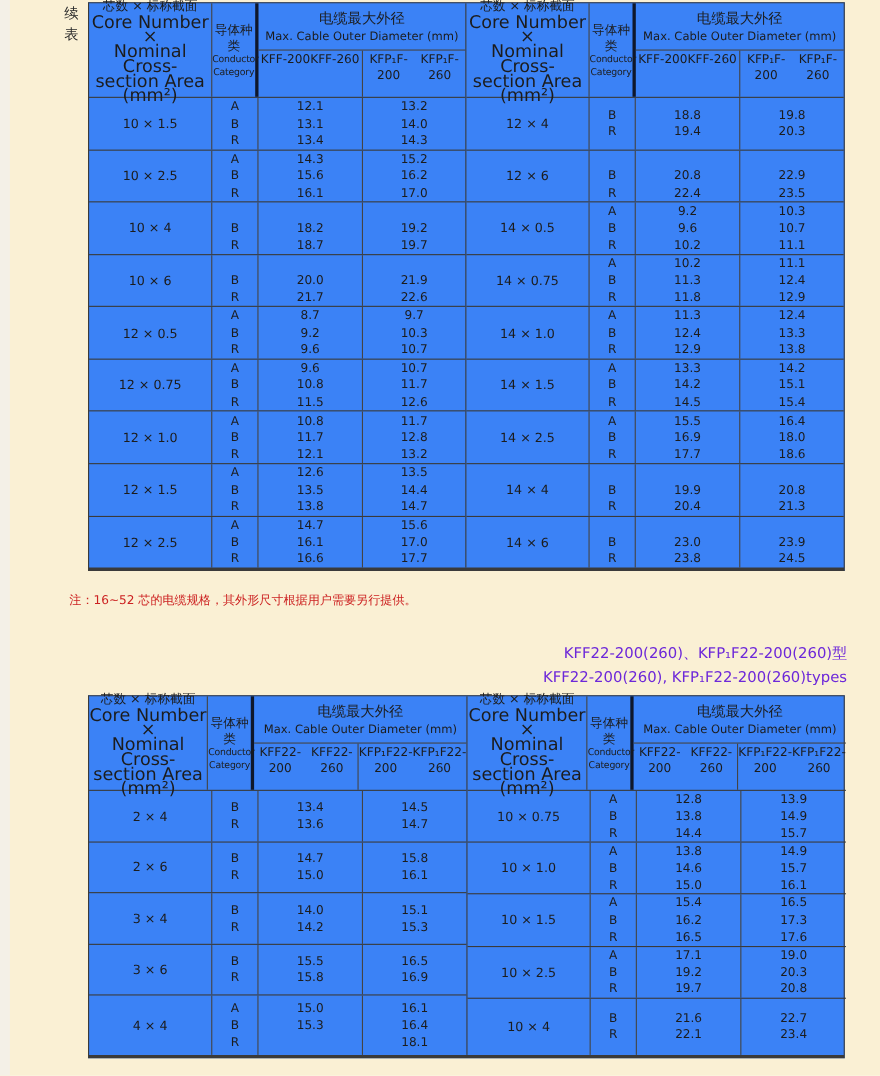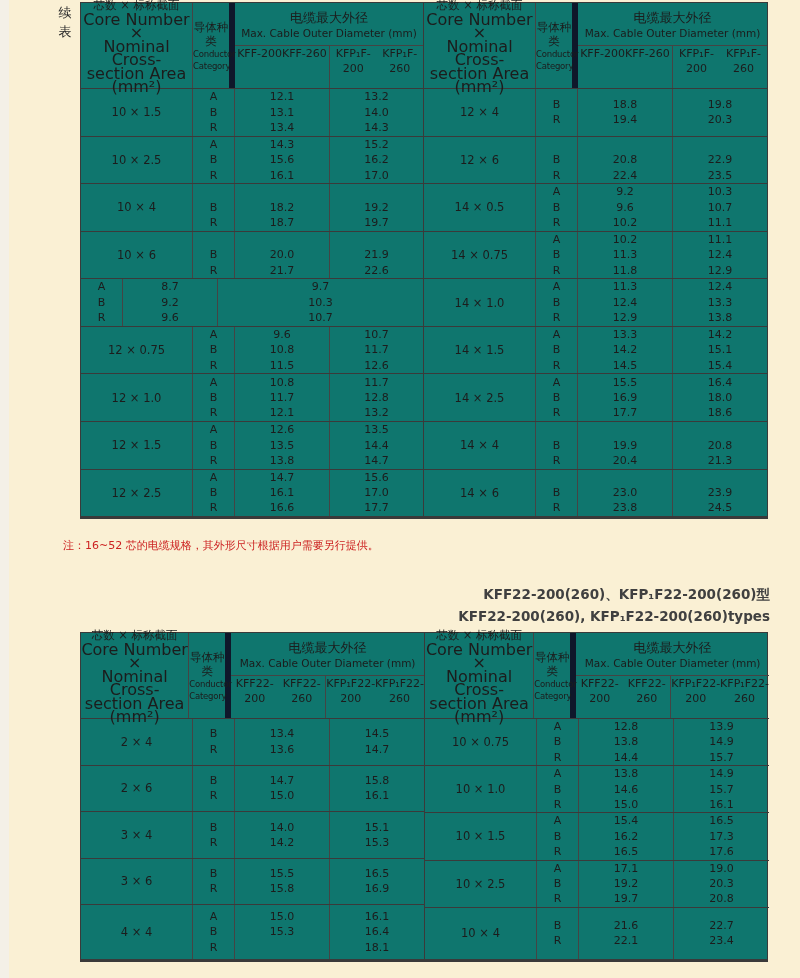--- a/index.html
+++ b/index.html
@@ -14,30 +14,30 @@
   .cont-label{
     position:absolute;left:56px;top:3px;width:18px;
     font-size:13px;line-height:19px;text-align:center;color:#2a2a2a;
   }
 
   
   .dtable{
     position:absolute;left:80px;width:688px;
     display:flex;
     border:1.5px solid #3a3a3a; border-bottom-width:3px;
-    background:#0f766e;
+    background:#3b82f6;
   }
   .sub{width:344px;display:flex;flex-direction:column;}
   .sub.left{border-right:1.6px solid #3a3a3a;}
 
   .shead{display:flex;height:86px;border-bottom:1.6px solid #3a3a3a;}
   .h1{width:112px;border-right:1px solid #444;display:flex;flex-direction:column;justify-content:center;text-align:center;}
   .h1 .cn{font-size:11.5px;line-height:15px;}
   .h1 .en{font-size:16px;line-height:13.5px;}
-  .h2{width:42px;border-right:6px solid #0f172a;display:flex;flex-direction:column;justify-content:center;text-align:center;}
+  .h2{width:42px;border-right:3px solid #0f172a;display:flex;flex-direction:column;justify-content:center;text-align:center;}
   .h2 .cn{font-size:11.5px;line-height:14px;}
   .h2 .en{font-size:8.5px;line-height:12px;letter-spacing:-0.2px;}
   .h34{flex:1;display:flex;flex-direction:column;}
   .h34top{height:43px;border-bottom:1px solid #444;display:flex;flex-direction:column;justify-content:center;text-align:center;}
   .h34top .cn{font-size:13px;line-height:17px;}
   .h34top .en{font-size:10.5px;line-height:14px;}
   .h34bot{flex:1;display:flex;}
   .h3{width:95px;border-right:1px solid #444;}
   .h4{flex:1;}
   .h3,.h4{display:flex;flex-direction:row;justify-content:center;text-align:center;font-size:11px;line-height:15px;}
@@ -53,21 +53,21 @@
   .c3{width:95px;border-right:1px solid #444;}
   .c4{flex:1;}
   .c2,.c3,.c4{display:flex;flex-direction:column;justify-content:center;}
   .ln{height:15.4px;line-height:15.4px;text-align:center;font-size:11px;white-space:pre;}
 
   
   .note-cn{position:absolute;left:63px;top:538px;font-size:11px;color:#cc2121;}
   .note-en{position:absolute;left:420px;top:532px;width:350px;font-size:10.5px;line-height:20px;color:#cc2121;}
 
   
-  .types-title{position:absolute;right:30px;top:583px;text-align:right;font-weight:bold;font-size:13.5px;line-height:22px;color:#404040;}
+  .types-title{position:absolute;right:30px;top:583px;text-align:right;font-weight:normal;font-size:13.5px;line-height:22px;color:#6d28d9;}
 
   .t1{top:2px;}
   .t2{top:632px;}
 </style>
 </head>
 <body>
 
 <div class="page">
   <div class="edge"></div>
 
@@ -176,20 +176,21 @@
               <div class="ln">20.0</div>
               <div class="ln">21.7</div>
             </div>
             <div class="c4">
               <div class="ln"> </div>
               <div class="ln">21.9</div>
               <div class="ln">22.6</div>
             </div>
           </div>
           <div class="grp">
+            <div class="c1">12 × 0.5</div>
             <div class="c2">
               <div class="ln">A</div>
               <div class="ln">B</div>
               <div class="ln">R</div>
             </div>
             <div class="c3">
               <div class="ln">8.7</div>
               <div class="ln">9.2</div>
               <div class="ln">9.6</div>
             </div>

